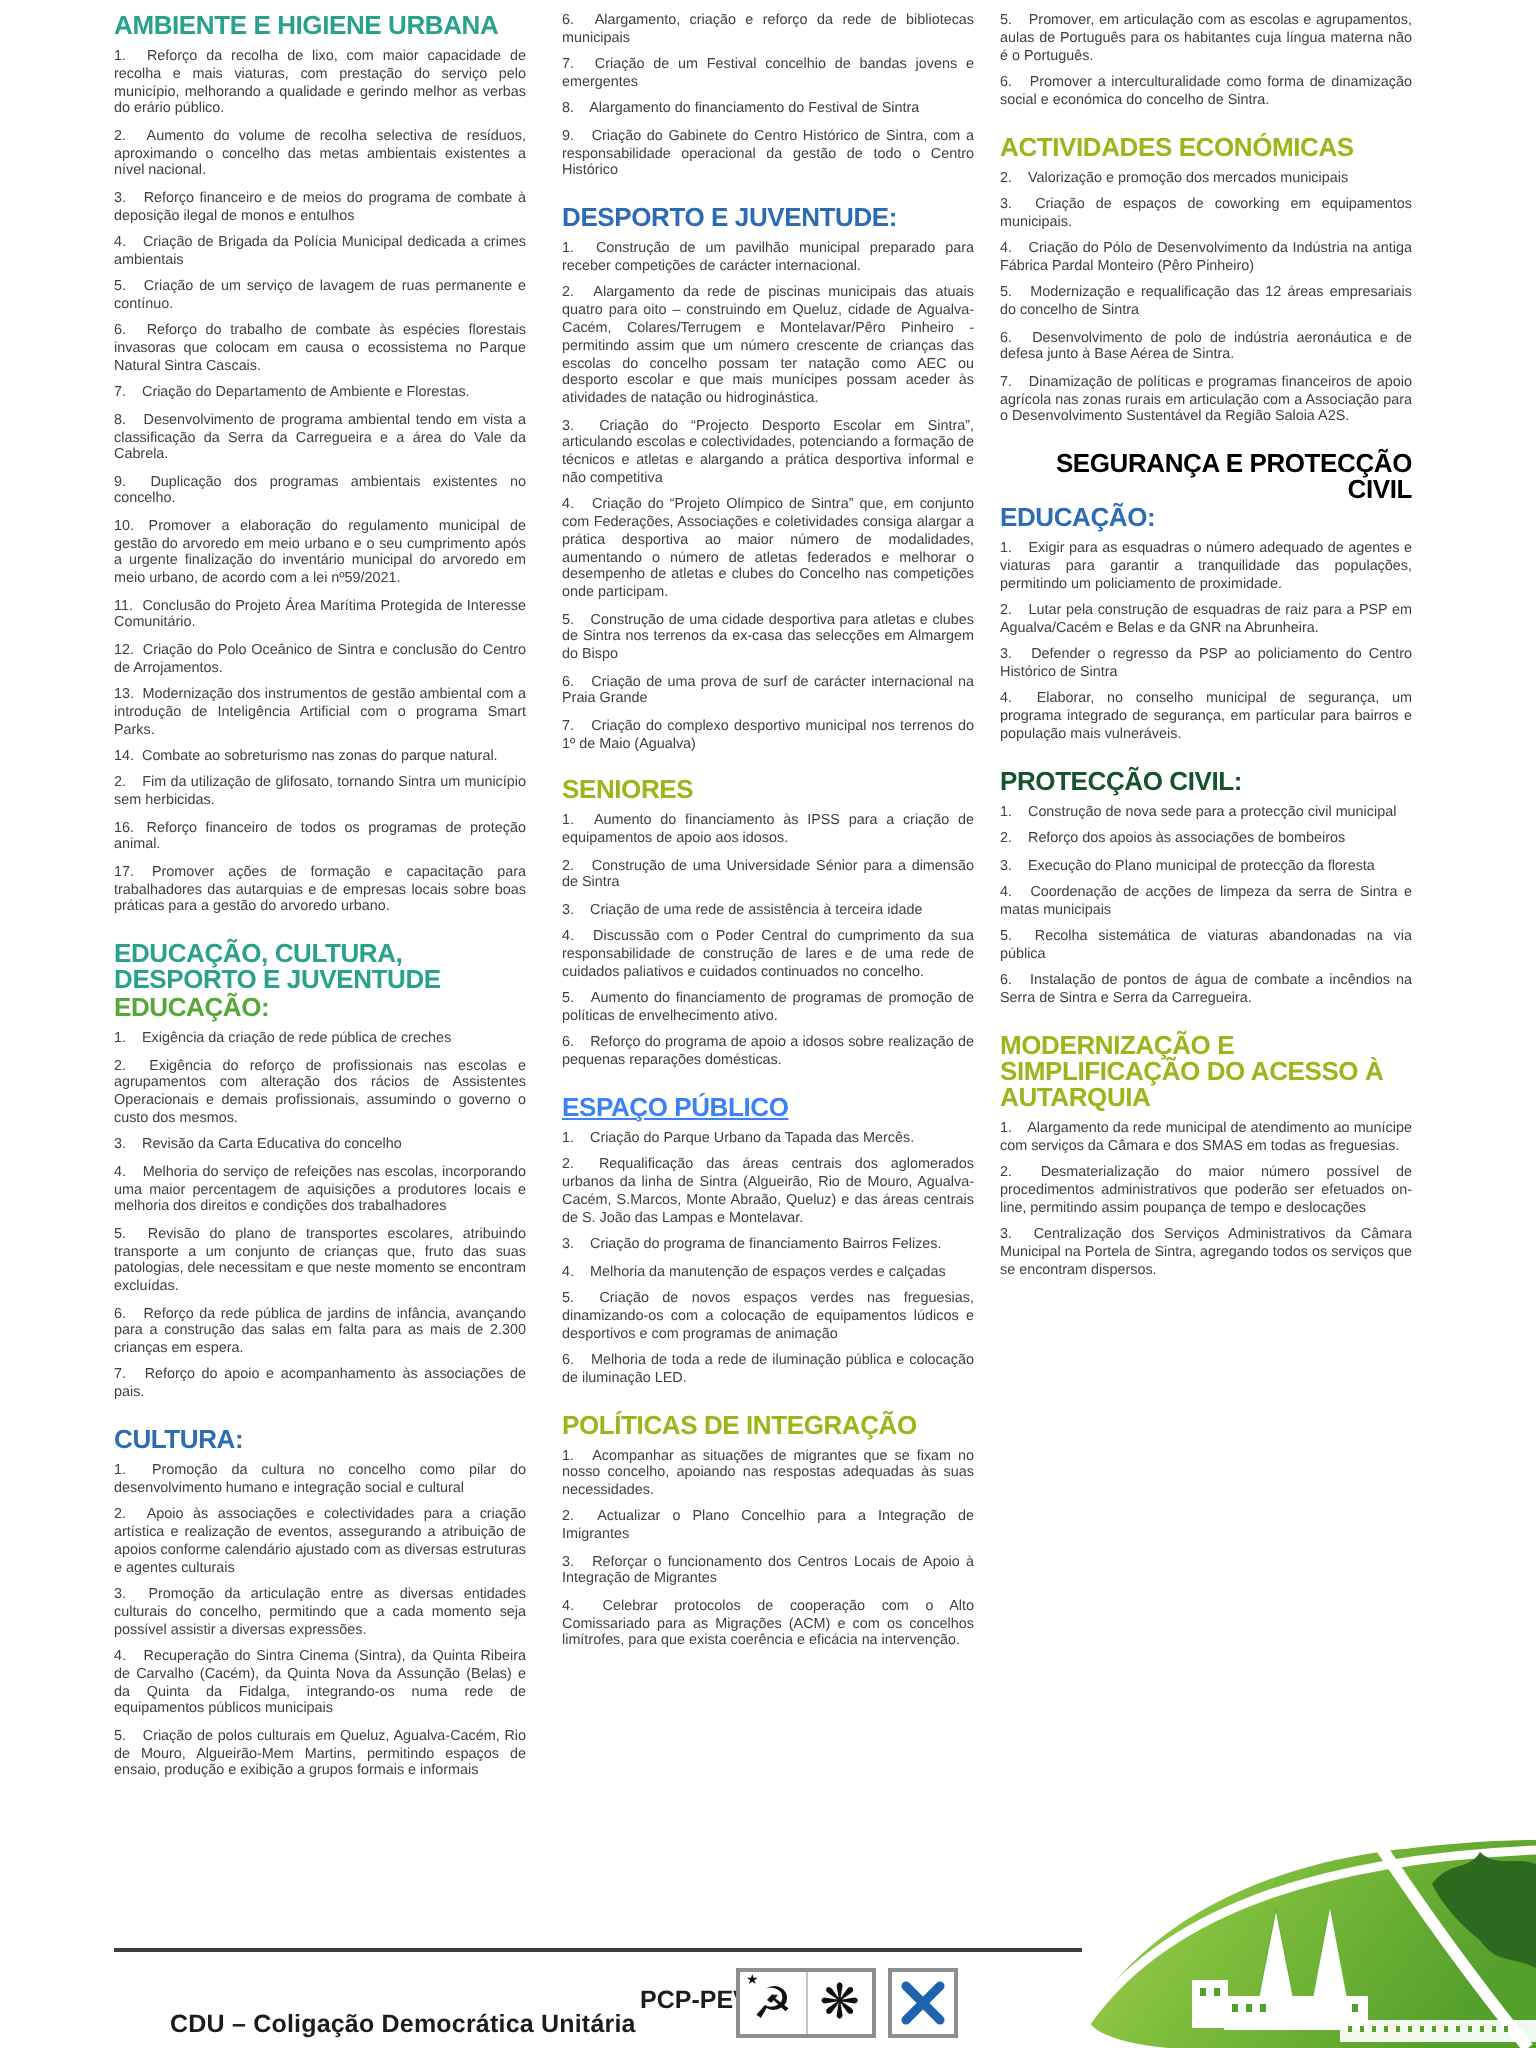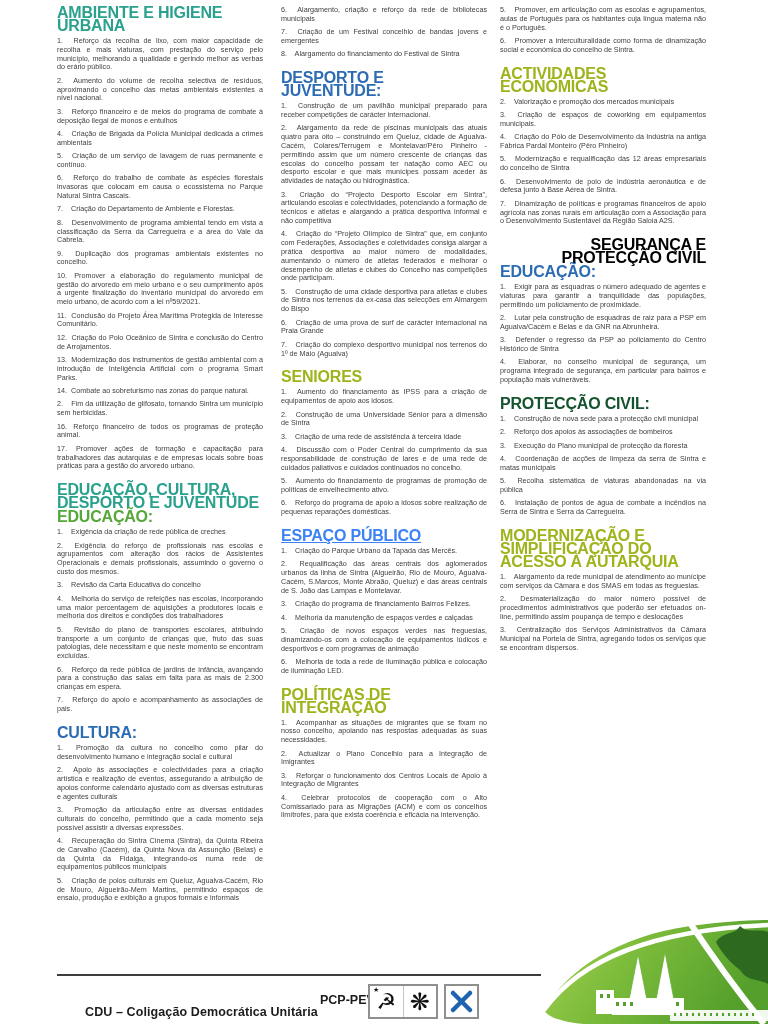--- a/index.html
+++ b/index.html
@@ -9,21 +9,21 @@
     background:#ffffff; position:relative; overflow:hidden;
   }
   #page { position:absolute; inset:0; background:#ffffff; }
 
   .col { position:absolute; top:6px; width:206px; }
   #col1 { left:57px; }
   #col2 { left:281px; }
   #col3 { left:500px; }
 
   .sec-heading {
-    font-weight:bold; font-size:16px; line-height:13px;
+    font-weight:bold; font-size:13px; line-height:13px;
     letter-spacing:-0.2px; margin:12px 0 5px 0;
   }
   .sec-heading.tight { margin-bottom:0; }
   .sec-heading.sub   { margin-top:1px; }
   .col > .sec-heading:first-child { margin-top:0; }
 
   .item {
     font-size:7.2px; line-height:8.8px; color:#404040;
     text-align:justify; margin-bottom:4.6px;
   }
@@ -94,20 +94,21 @@
       <p class="item"><span class="num">1.</span> Promoção da cultura no concelho como pilar do desenvolvimento humano e integração social e cultural</p>
       <p class="item"><span class="num">2.</span> Apoio às associações e colectividades para a criação artística e realização de eventos, assegurando a atribuição de apoios conforme calendário ajustado com as diversas estruturas e agentes culturais</p>
       <p class="item"><span class="num">3.</span> Promoção da articulação entre as diversas entidades culturais do concelho, permitindo que a cada momento seja possível assistir a diversas expressões.</p>
       <p class="item"><span class="num">4.</span> Recuperação do Sintra Cinema (Sintra), da Quinta Ribeira de Carvalho (Cacém), da Quinta Nova da Assunção (Belas) e da Quinta da Fidalga, integrando-os numa rede de equipamentos públicos municipais</p>
       <p class="item"><span class="num">5.</span> Criação de polos culturais em Queluz, Agualva-Cacém, Rio de Mouro, Algueirão-Mem Martins, permitindo espaços de ensaio, produção e exibição a grupos formais e informais</p>
     </div>
   <div id="col2" class="col">
       <p class="item"><span class="num">6.</span> Alargamento, criação e reforço da rede de bibliotecas municipais</p>
       <p class="item"><span class="num">7.</span> Criação de um Festival concelhio de bandas jovens e emergentes</p>
       <p class="item"><span class="num">8.</span> Alargamento do financiamento do Festival de Sintra</p>
+      <p class="item"><span class="num">9.</span> Criação do Gabinete do Centro Histórico de Sintra, com a responsabilidade operacional da gestão de todo o Centro Histórico</p>
       <div class="sec-heading" style="color: rgb(45, 108, 179);">DESPORTO E JUVENTUDE:</div>
       <p class="item"><span class="num">1.</span> Construção de um pavilhão municipal preparado para receber competições de carácter internacional.</p>
       <p class="item"><span class="num">2.</span> Alargamento da rede de piscinas municipais das atuais quatro para oito – construindo em Queluz, cidade de Agualva-Cacém, Colares/Terrugem e Montelavar/Pêro Pinheiro - permitindo assim que um número crescente de crianças das escolas do concelho possam ter natação como AEC ou desporto escolar e que mais munícipes possam aceder às atividades de natação ou hidroginástica.</p>
       <p class="item"><span class="num">3.</span> Criação do “Projecto Desporto Escolar em Sintra”, articulando escolas e colectividades, potenciando a formação de técnicos e atletas e alargando a prática desportiva informal e não competitiva</p>
       <p class="item"><span class="num">4.</span> Criação do “Projeto Olímpico de Sintra” que, em conjunto com Federações, Associações e coletividades consiga alargar a prática desportiva ao maior número de modalidades, aumentando o número de atletas federados e melhorar o desempenho de atletas e clubes do Concelho nas competições onde participam.</p>
       <p class="item"><span class="num">5.</span> Construção de uma cidade desportiva para atletas e clubes de Sintra nos terrenos da ex-casa das selecções em Almargem do Bispo</p>
       <p class="item"><span class="num">6.</span> Criação de uma prova de surf de carácter internacional na Praia Grande</p>
       <p class="item"><span class="num">7.</span> Criação do complexo desportivo municipal nos terrenos do 1º de Maio (Agualva)</p>
       <div class="sec-heading" style="color: rgb(159, 179, 27);">SENIORES</div>
       <p class="item"><span class="num">1.</span> Aumento do financiamento às IPSS para a criação de equipamentos de apoio aos idosos.</p>

